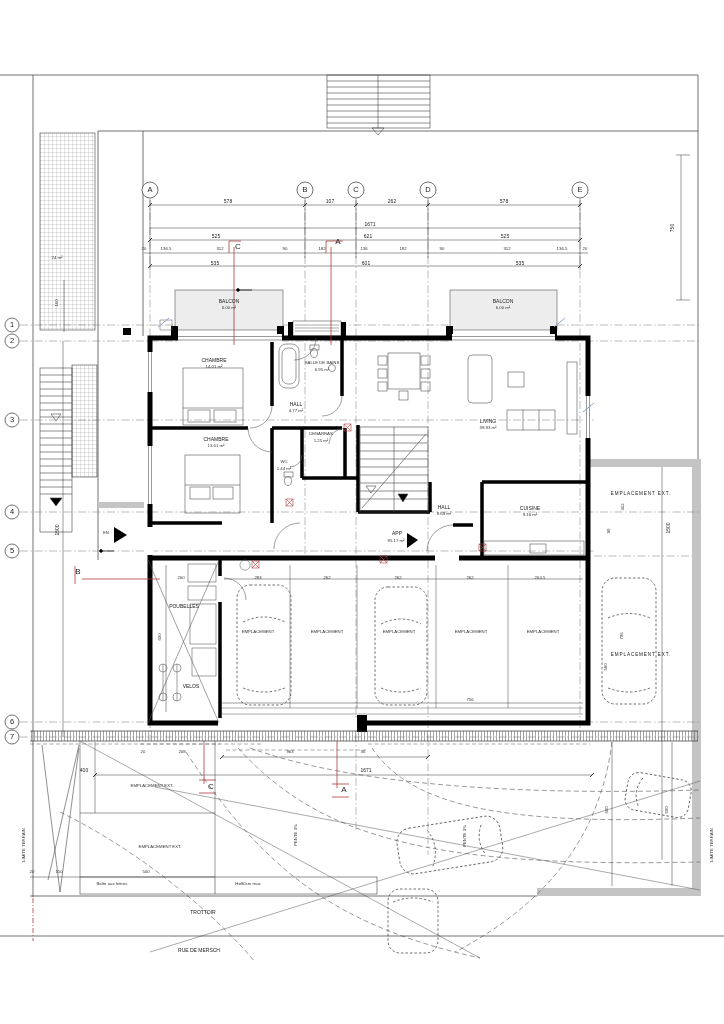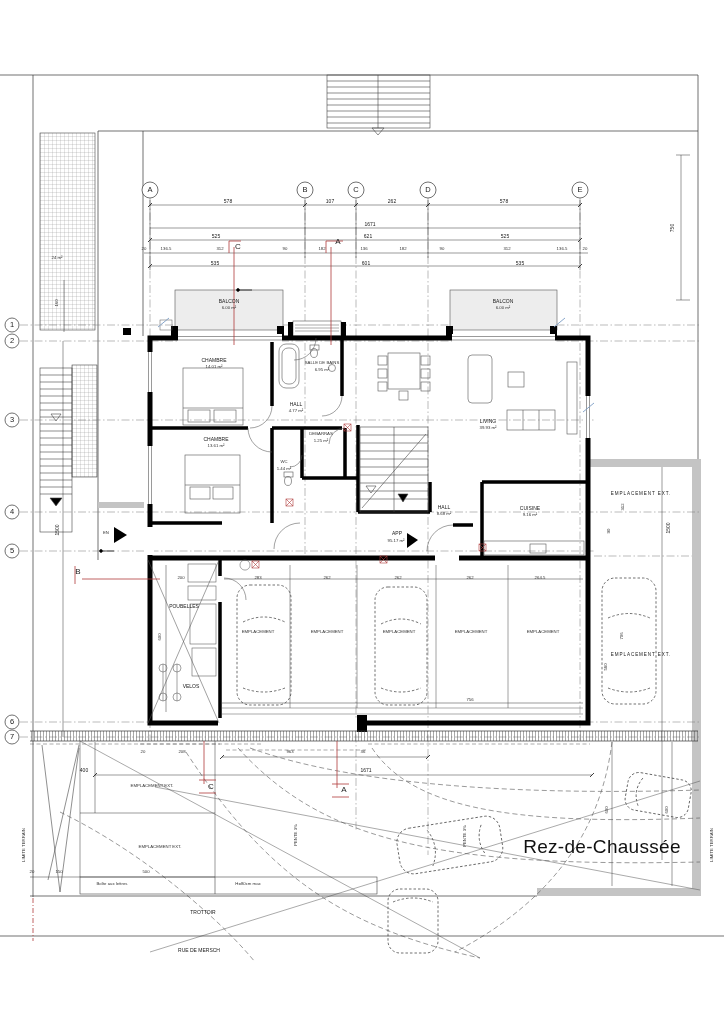--- a/index.html
+++ b/index.html
@@ -398,21 +398,20 @@
 
 <span class="t t2" style="left:106px;top:533px">EN</span>
 <span class="t rot t2" style="left:24px;top:845px">LIMITE TERRAIN</span>
 <span class="t rot t2" style="left:712px;top:845px">LIMITE TERRAIN</span>
 <span class="t" style="left:203px;top:912px">TROTTOIR</span>
 <span class="t" style="left:199px;top:950px">RUE DE MERSCH</span>
 <span class="t t2" style="left:112px;top:884px">Boîte aux lettres</span>
 <span class="t t2" style="left:248px;top:884px">H=80cm max</span>
 <span class="t rot t2" style="left:296px;top:835px">PENTE 3%</span>
 <span class="t rot t2" style="left:465px;top:836px">PENTE 3%</span>
-<span class="t big" style="left:602px;top:846px">Rez-de-Chaussée</span>
 
 <span class="t sec" style="left:238px;top:247px">C</span>
 <span class="t sec" style="left:338px;top:242px">A</span>
 <span class="t sec" style="left:211px;top:787px">C</span>
 <span class="t sec" style="left:344px;top:790px">A</span>
 <span class="t sec" style="left:78px;top:572px">B</span>
 
 </div>
 
 </body></html>

